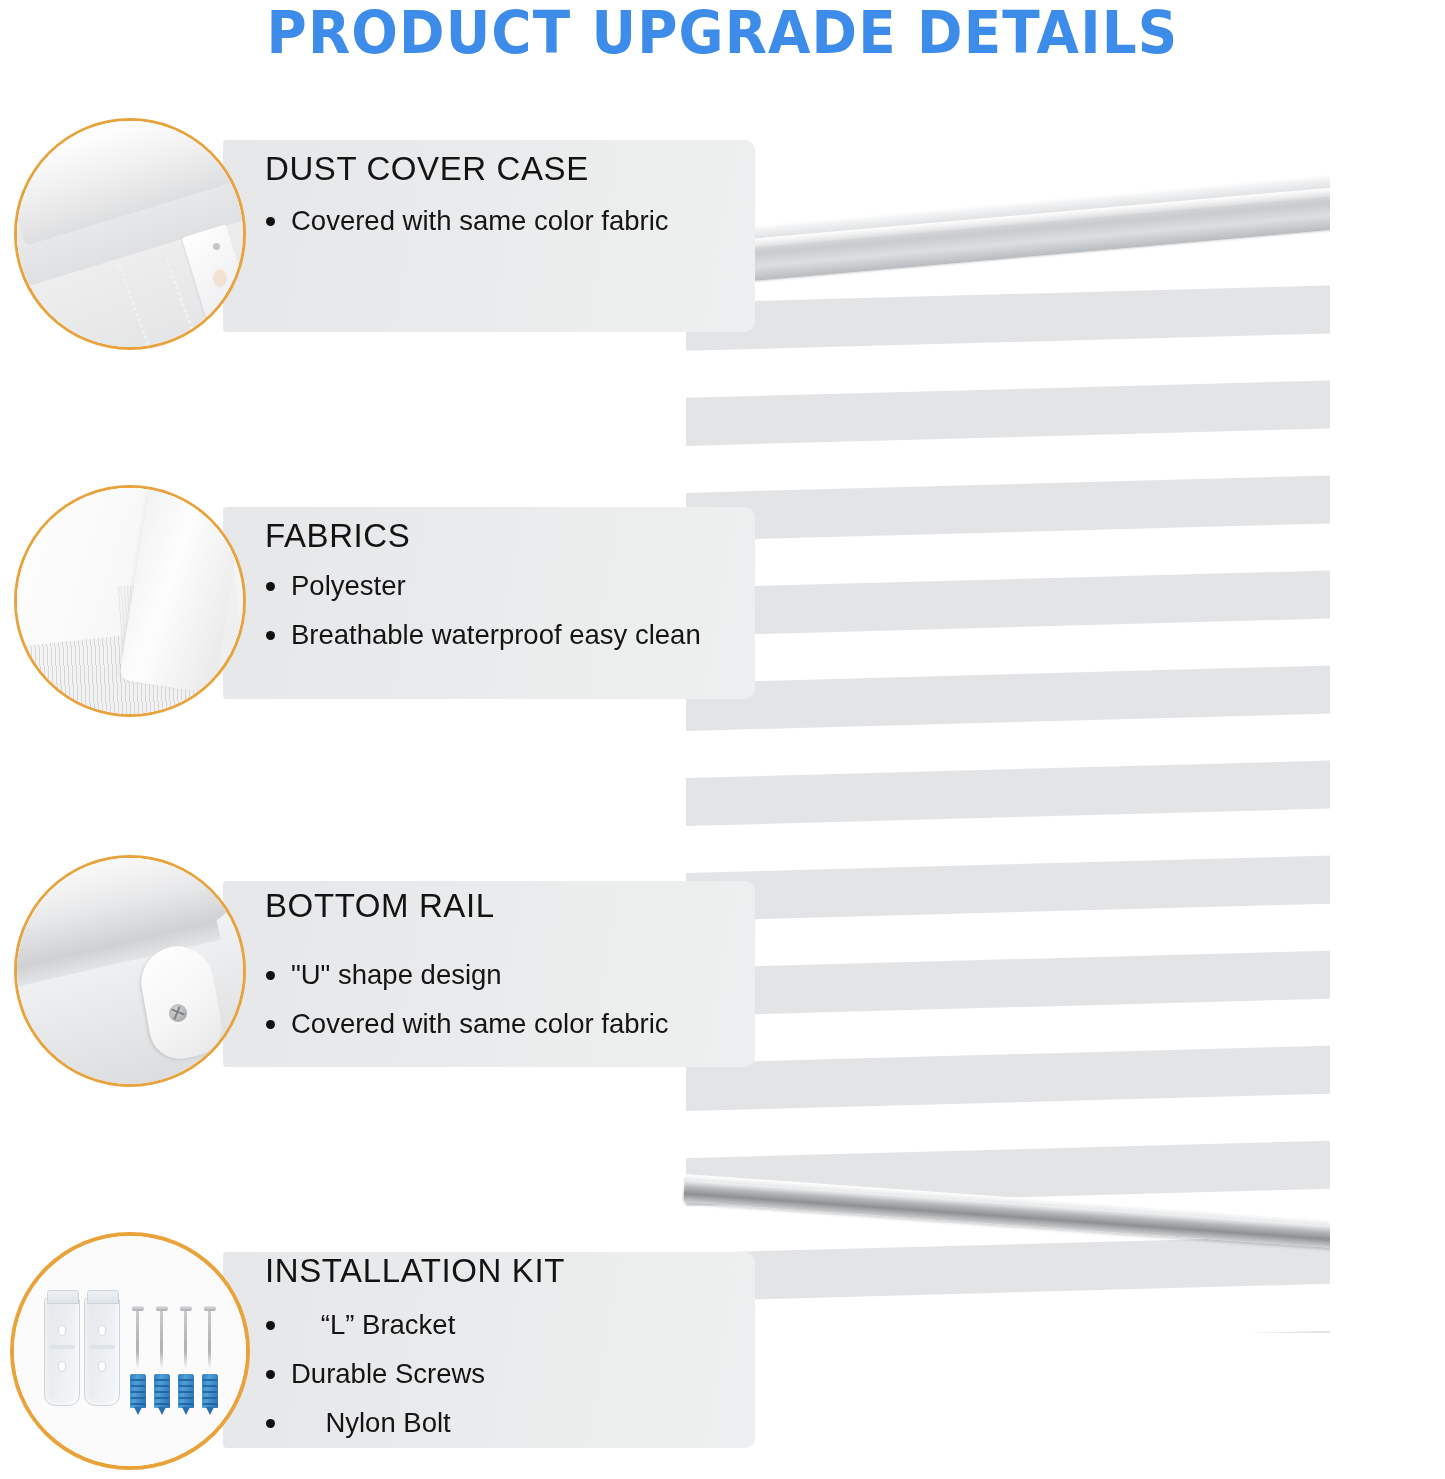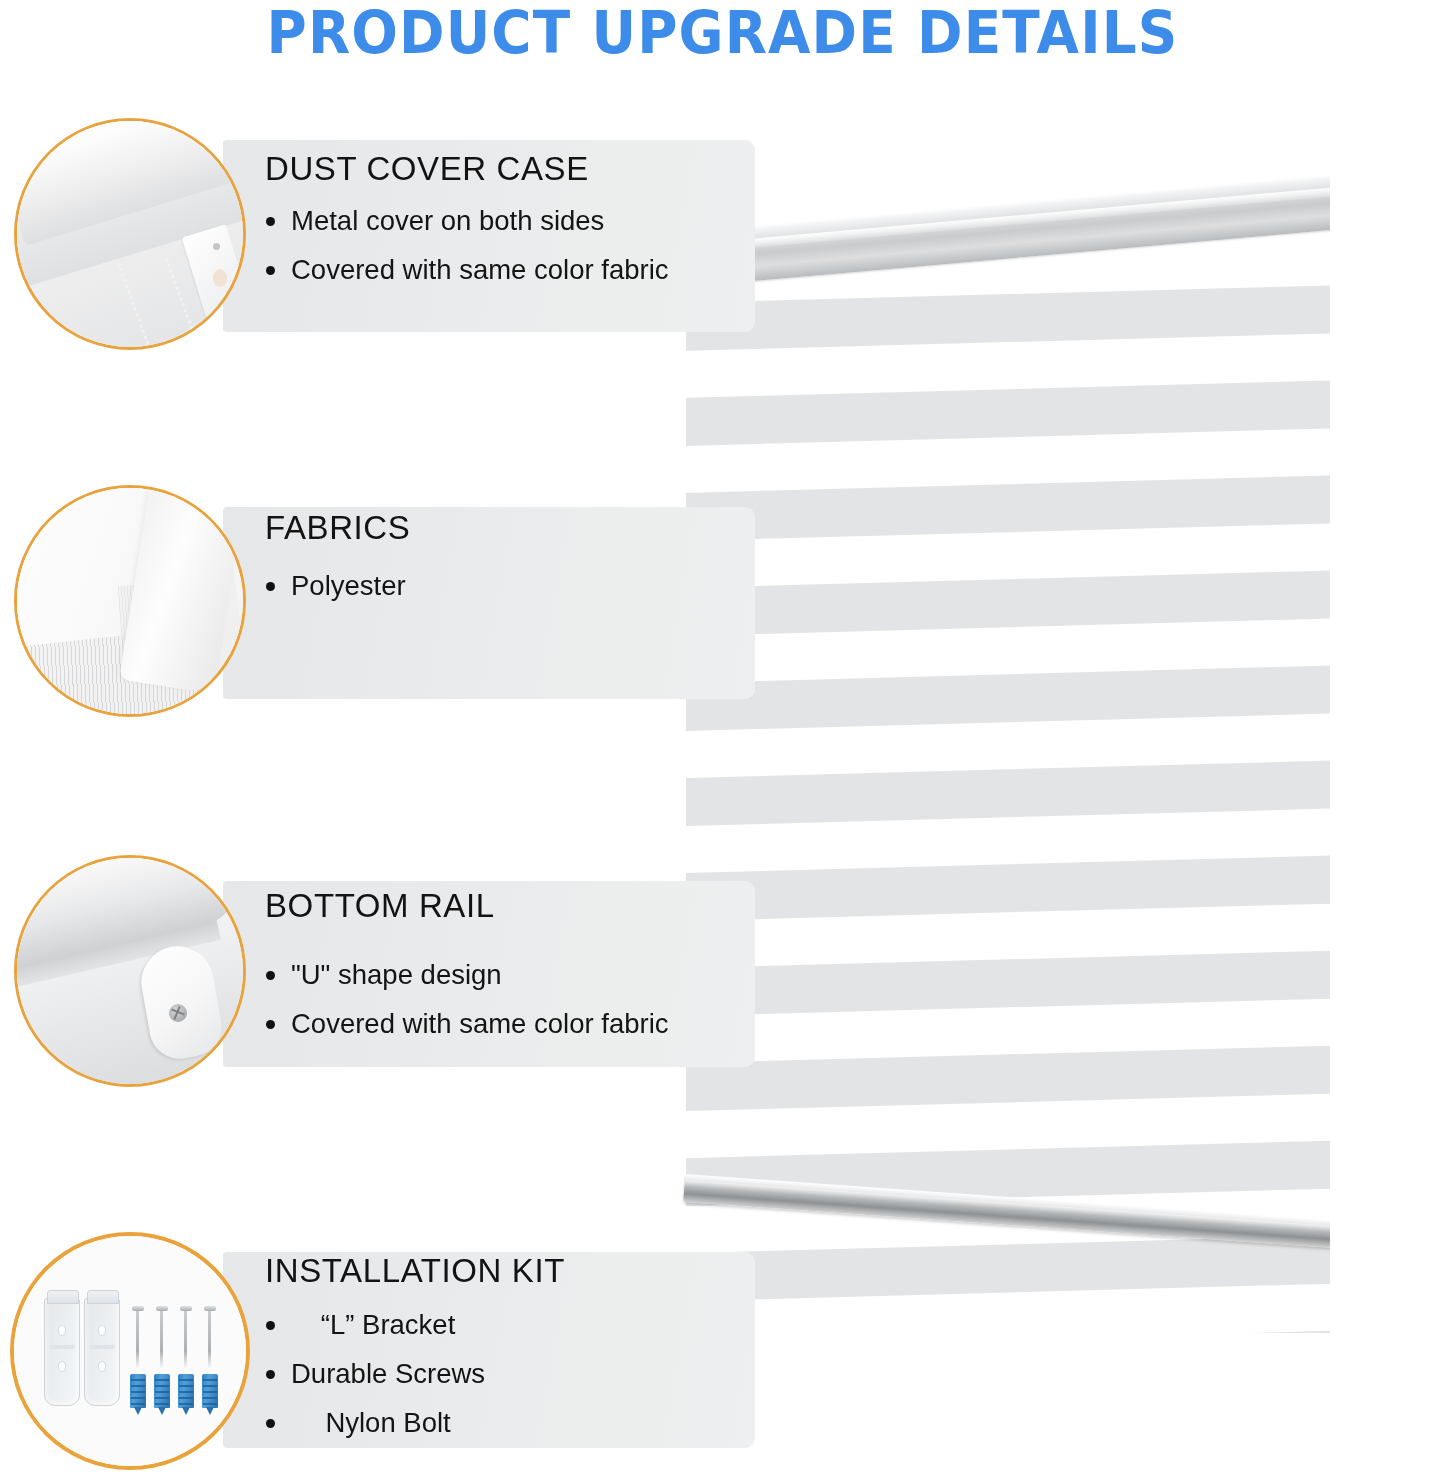--- a/index.html
+++ b/index.html
@@ -340,39 +340,39 @@
         <div class="dc-tube"></div>
         <div class="dc-cap"></div>
         <div class="dc-screw"></div>
         <div class="dc-logo"></div>
         <div class="dc-chain"></div>
         <div class="dc-chain b"></div>
       </div>
     </div>
     <div class="ftitle" style="top:32px;">DUST COVER CASE</div>
     <ul class="blist" style="top:78px;">
-      <li>Metal cover on both sides</li>
       <li>Covered with same color fabric</li>
     </ul>
   </div>
 
   <div class="feature" style="top:485px;height:240px;">
     <div class="panel"></div>
     <div class="circle">
       <div class="art">
         <div class="fb-bg"></div>
         <div class="fb-sheet"></div>
         <div class="fb-mesh"></div>
         <div class="fb-shadow"></div>
         <div class="fb-fold"></div>
       </div>
     </div>
-    <div class="ftitle" style="top:24px;">FABRICS</div>
+    <div class="ftitle" style="top:32px;">FABRICS</div>
     <ul class="blist" style="top:76px;">
       <li>Polyester</li>
+      <li>Breathable waterproof easy clean</li>
     </ul>
   </div>
 
   <div class="feature" style="top:855px;height:240px;">
     <div class="panel" style="height:186px;top:26px;"></div>
     <div class="circle">
       <div class="art">
         <div class="br-bg"></div>
         <div class="brc-under"></div>
         <div class="brc-groove"></div>

